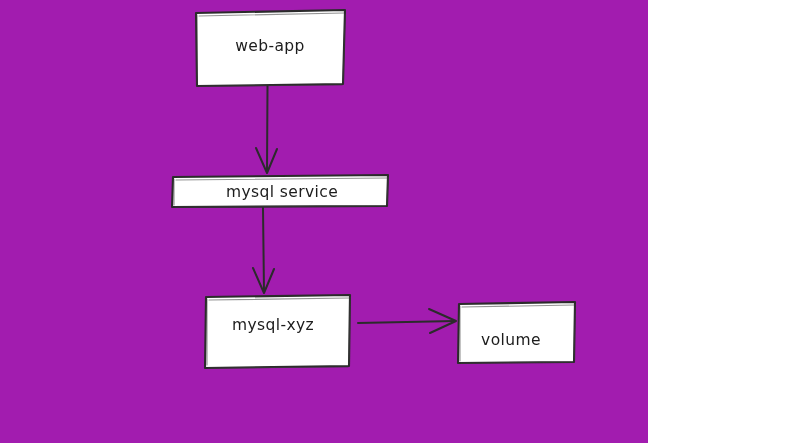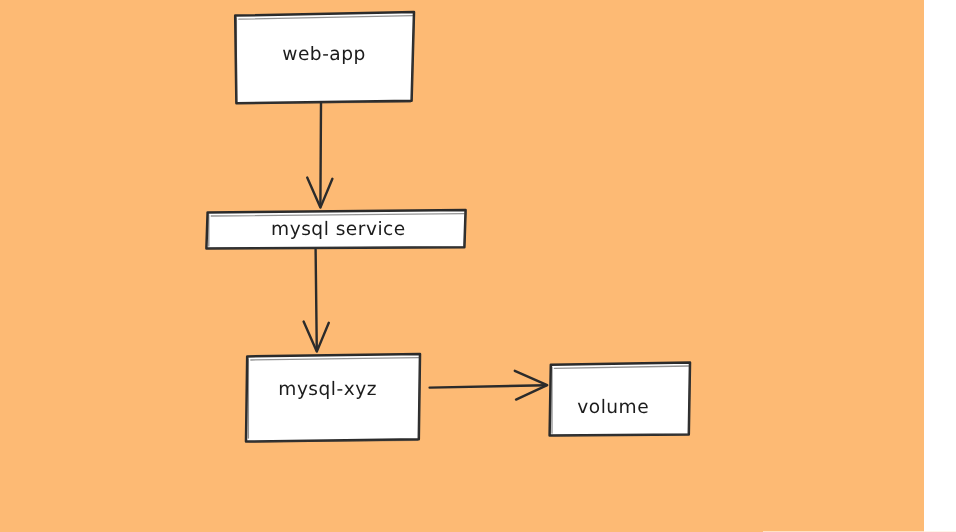--- a/index.html
+++ b/index.html
@@ -6,23 +6,23 @@
   html, body {
     margin: 0;
     padding: 0;
     background: #ffffff;
   }
   body {
     font-family: "DejaVu Sans", sans-serif;
   }
   #canvas-root {
     position: relative;
-    width: 770px;
+    width: 648px;
     height: 443px;
-    background: #fdba74;
+    background: #a21caf;
     overflow: hidden;
   }
   #sketch-svg {
     position: absolute;
     top: 0;
     left: 0;
     width: 797px;
     height: 443px;
     display: block;
   }

